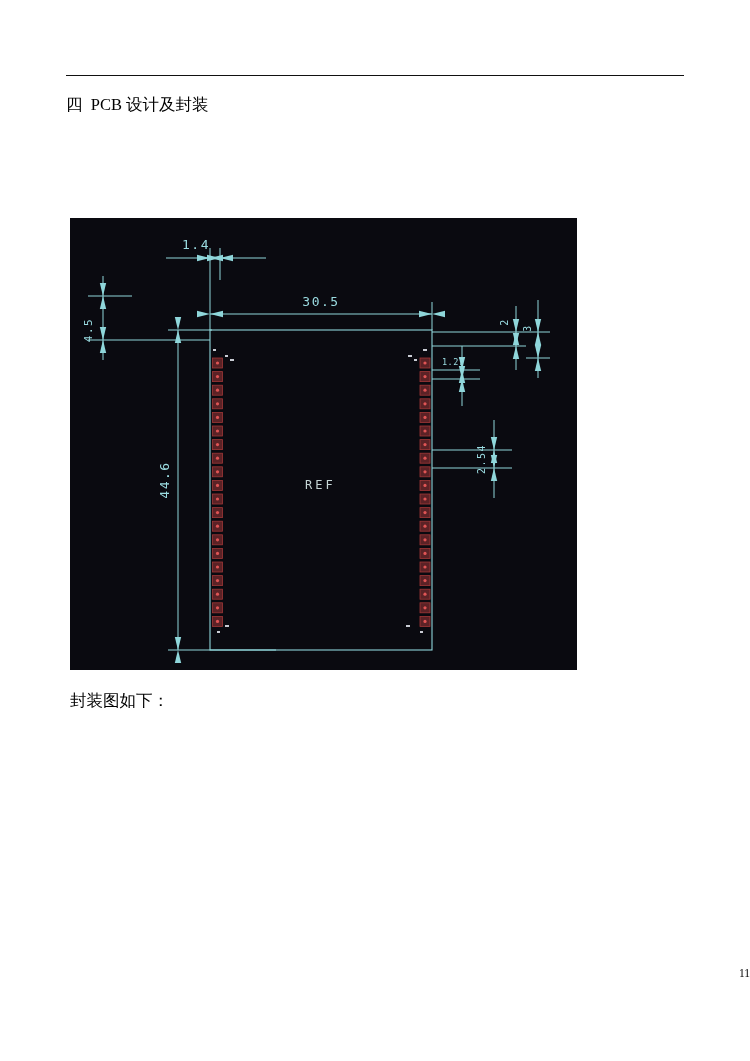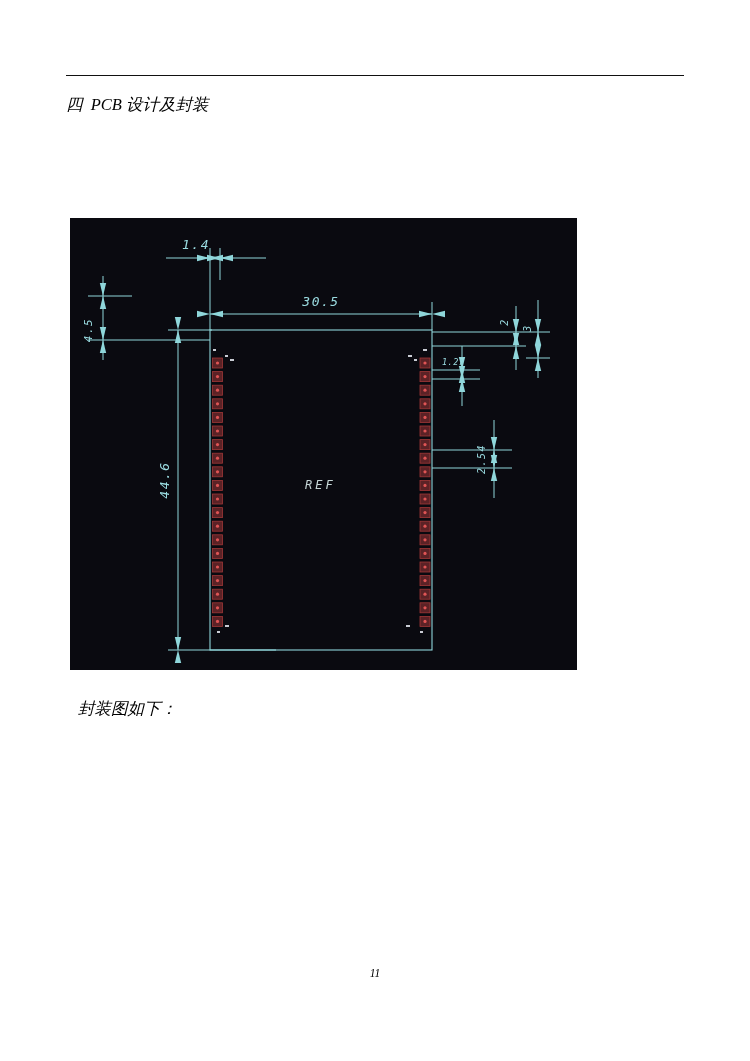--- a/index.html
+++ b/index.html
@@ -3,21 +3,20 @@
 <meta charset="utf-8">
 <style>
   html,body{margin:0;padding:0;background:#ffffff;}
   .page{
     position:relative;
     width:750px;height:1061px;
     background:#ffffff;
     font-family:"Liberation Serif","DejaVu Serif",serif;
     color:#000;
     overflow:hidden;
-    font-style:italic;
   }
   .header-rule{
     position:absolute;left:66px;top:75px;width:618px;height:0;
     border-top:1.5px solid #111;
   }
   .heading{
     position:absolute;left:66px;top:94px;
     font-size:16.5px;font-weight:normal;margin:0;
     white-space:pre;
   }
@@ -28,25 +27,25 @@
     text-indent:2em;margin:0;
     text-align:justify;
   }
   .figure{
     position:absolute;left:70px;top:218px;width:507px;height:452px;
     background:#ef4444;
   }
   .figure svg{display:block;}
   .caption{
     position:absolute;left:66px;top:686px;
-    font-size:16.5px;margin:12px;
+    font-size:16.5px;margin:4px;
   }
   .page-number{
     position:absolute;left:0;top:967px;width:750px;
-    text-align:center;font-size:11.5px;
+    text-align:right;font-size:11.5px;
   }
 </style>
 </head>
 <body>
 
 <div class="page">
 
   <div class="header-rule"></div>
 
   <h2 class="heading">四  PCB 设计及封装</h2>

